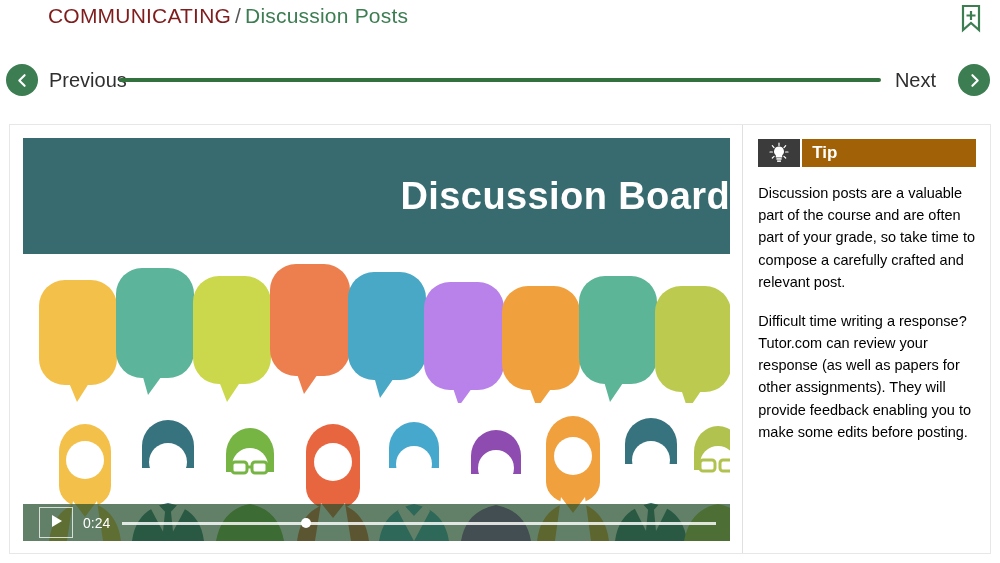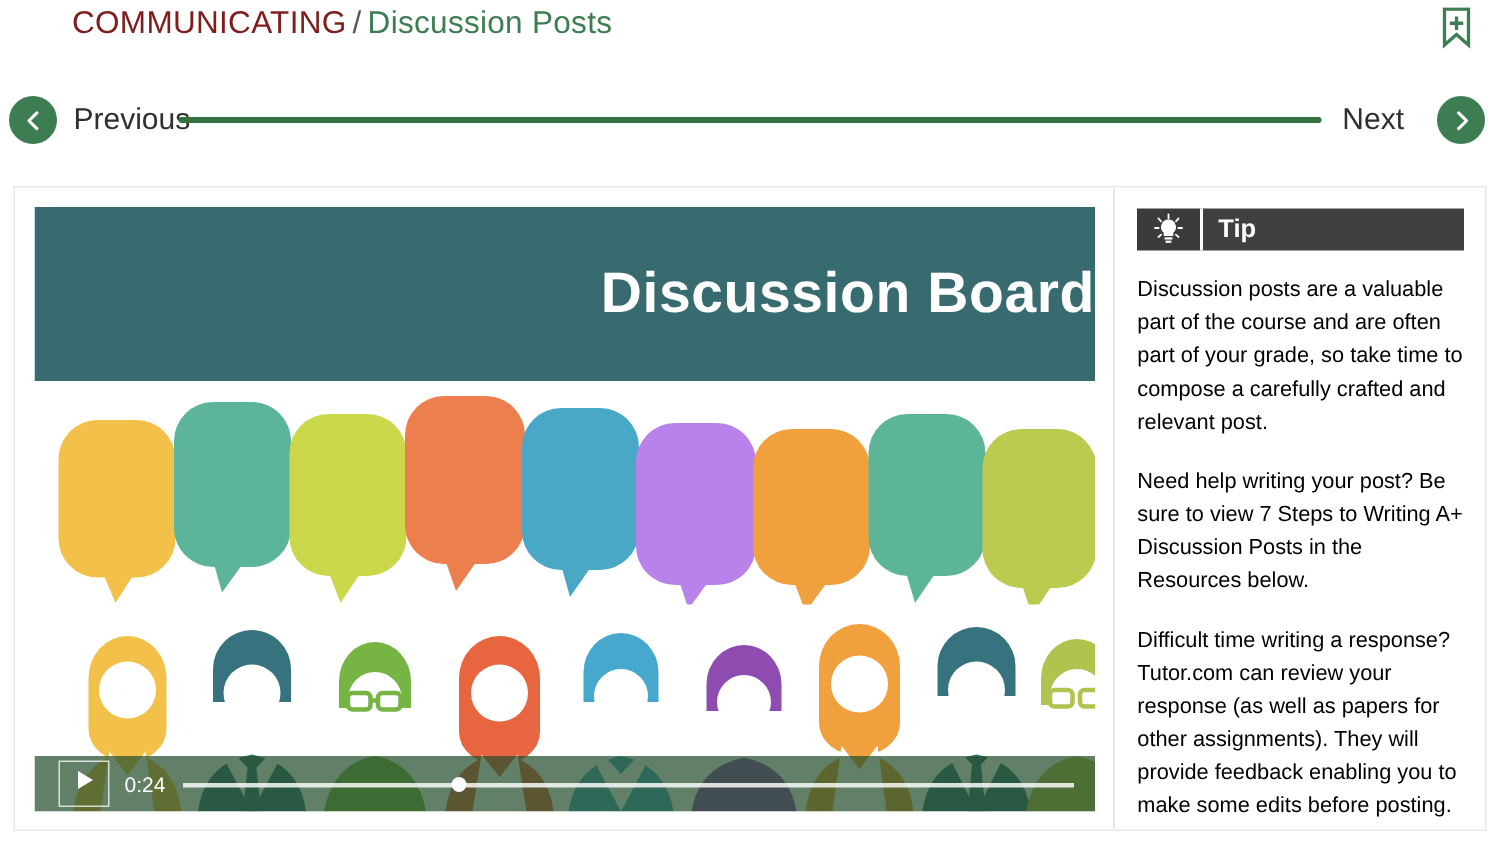--- a/index.html
+++ b/index.html
@@ -115,21 +115,21 @@
     position: relative; width: 248px; height: 428px;
     border-left: 1px solid #e0e0e0; padding: 14px 14px 0 15px;
     background: #fff;
   }
   .tip-header { display: flex; align-items: stretch; height: 28px; margin-bottom: 15px; }
   .tip-badge {
     width: 42px; background: #3b3b3b; display: flex;
     align-items: center; justify-content: center; flex: 0 0 auto;
   }
   .tip-bar {
-    flex: 1 1 auto; background: #404040; display: flex; align-items: center;
+    flex: 1 1 auto; background: #a16207; display: flex; align-items: center;
     padding-left: 10px; border-left: 2px solid #fff;
   }
   .tip-bar-label { color: #fff; font-size: 17px; font-weight: bold; }
   .tip-body p {
     margin: 0 0 17px 0; font-size: 14.5px; line-height: 1.53; color: #000000;
   }
 </style>
 </head>
 <body>
 
@@ -366,19 +366,18 @@
             <rect x="7.4" y="16.2" width="5.2" height="1.5" fill="#fff"></rect>
             <rect x="8.1" y="18.4" width="3.8" height="1.5" fill="#fff"></rect>
           </svg>
         </div>
         <div class="tip-bar">
           <span class="tip-bar-label">Tip</span>
         </div>
       </div>
       <div class="tip-body">
         <p>Discussion posts are a valuable part of the course and are often part of your grade, so take time to compose a carefully crafted and relevant post.</p>
-        <p>Need help writing your post? Be sure to view 7 Steps to Writing A+ Discussion Posts in the Resources below.</p>
         <p>Difficult time writing a response? Tutor.com can review your response (as well as papers for other assignments). They will provide feedback enabling you to make some edits before posting.</p>
       </div>
     </div>
 
   </div>
 </div>
 
 </body></html>

